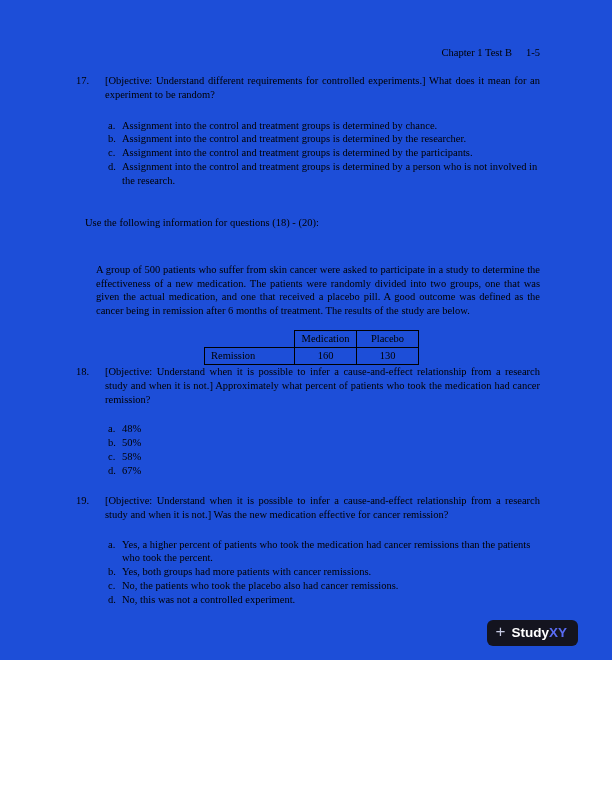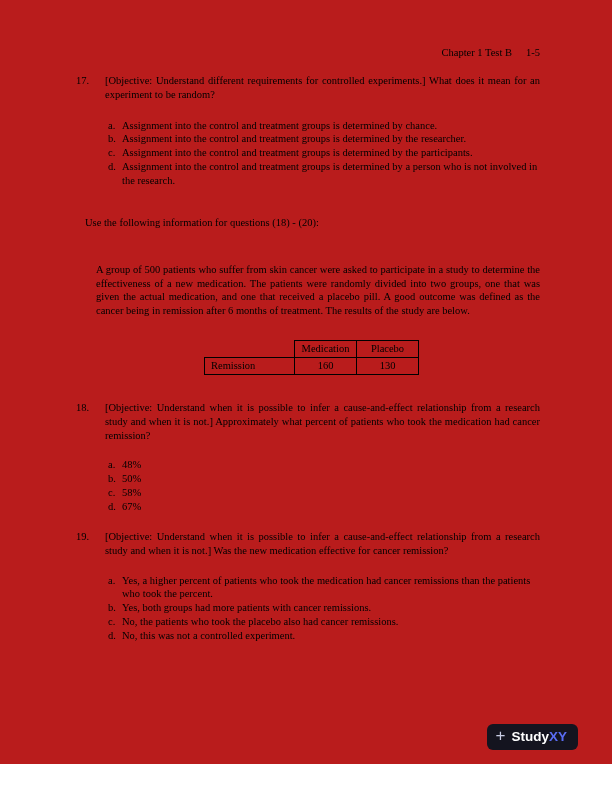--- a/index.html
+++ b/index.html
@@ -6,23 +6,23 @@
   html, body { width:612px; height:792px; }
   body {
     font-family:"Liberation Serif", serif;
     font-size:10.5px;
     line-height:1.32;
     color:#000;
     background:#fff;
   }
   .page {
     position:relative;
-    width:612px; height:764px;
+    width:612px; height:660px;
     padding:46px 72px 0 76px;
-    background:#b91c1c;
+    background:#1d4ed8;
     overflow:hidden;
   }
   .header {
     display:flex;
     justify-content:flex-end;
     gap:14px;
     margin-bottom:14px;
   }
   .q-head { display:flex;gap:8px; }
   .q-num { flex:0 0 21px; }
@@ -33,34 +33,34 @@
   .opt-text { flex:1; }
   .instruction { margin-top:28px; margin-left:9px; }
   .passage {
     margin-top:33px;
     margin-left:20px;
     width:444px;
     text-align:justify;
   }
   .data-table {
     border-collapse:collapse;
-    margin-top:22px;
+    margin-top:12px;
     margin-left:128px;
   }
   .data-table th, .data-table td {
     border:1px solid #000;
     padding:1px 6px;
     font-weight:normal;
     font-size:10.5px;
   }
   .data-table th { text-align:center; min-width:62px; }
   .data-table td.row-label { text-align:left; min-width:90px; }
   .data-table td.num { text-align:center; }
   .data-table td.no-border { border:none; }
-  .question-18 { margin-top:26px; }
+  .question-18 { }
   .question-19 { margin-top:16px; }
   .options-short { margin-top:16px; }
   .logo-badge {
     position:absolute;
     right:34px;
     bottom:14px;
     display:flex;
     align-items:center;
     gap:6px;
     background:#14141f;

